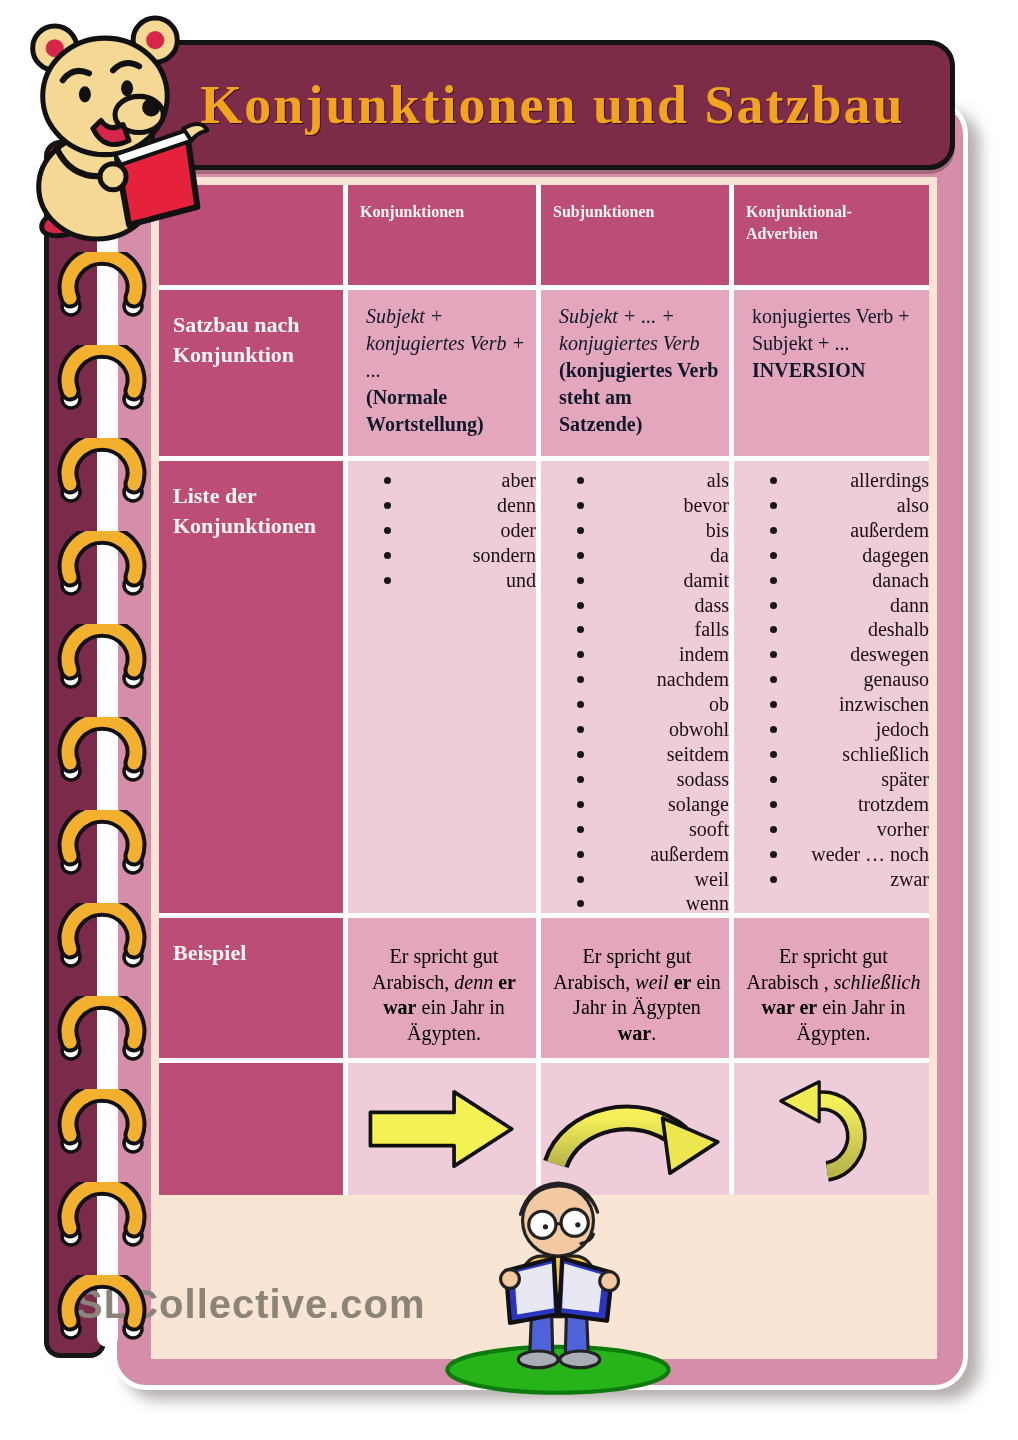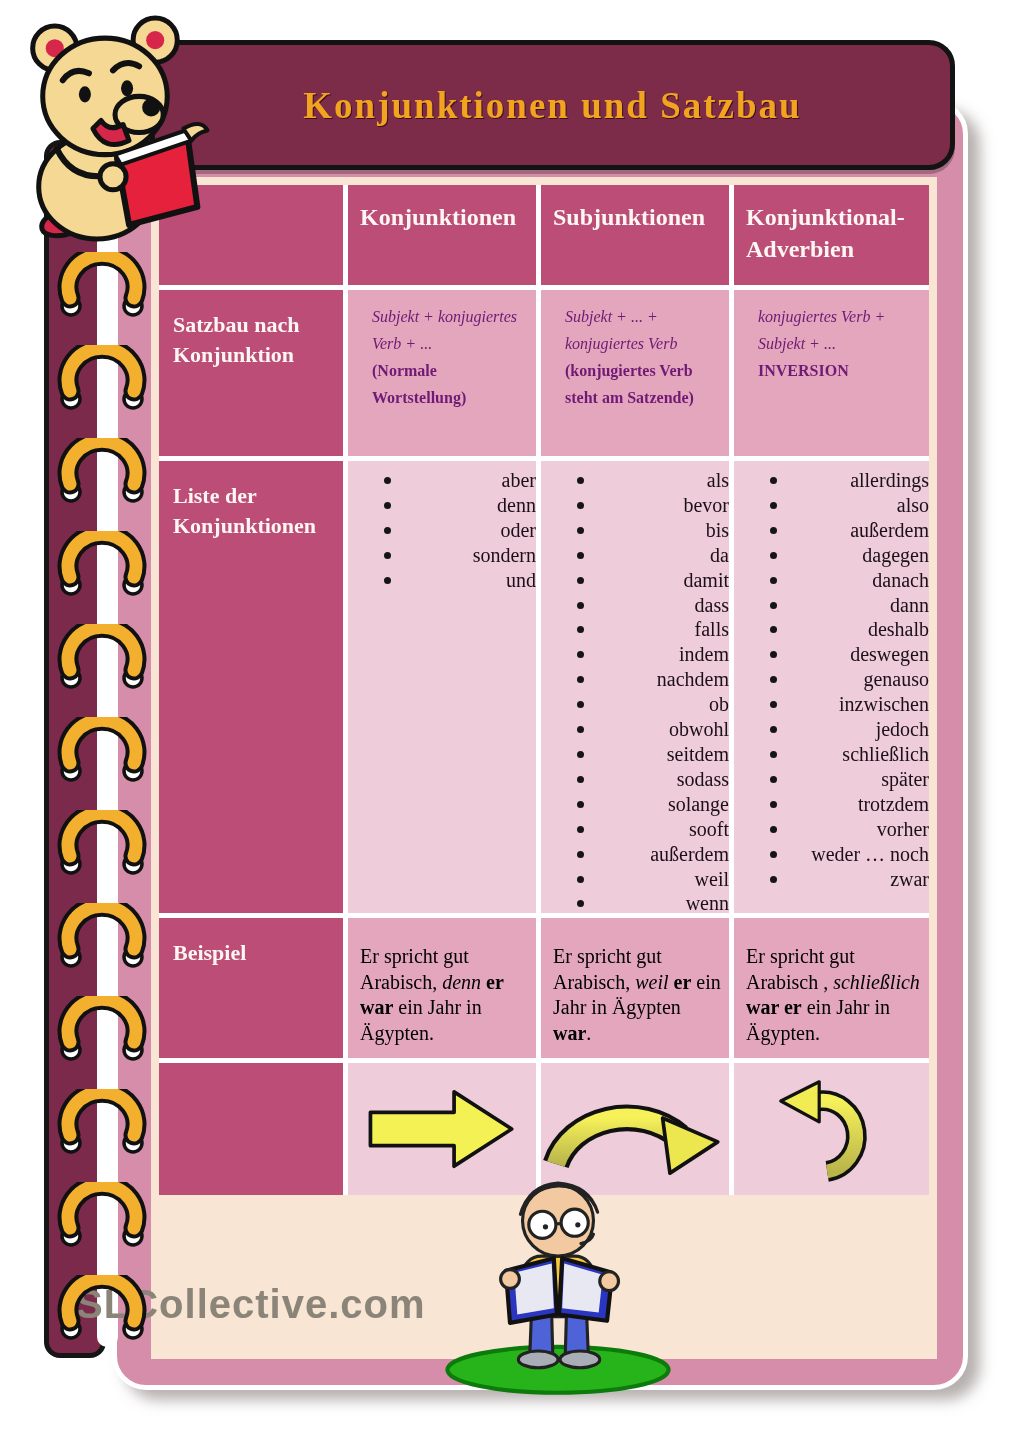--- a/index.html
+++ b/index.html
@@ -17,38 +17,38 @@
         background:#d68da9;border:5px solid #fff;border-radius:34px;
         box-shadow:12px 10px 14px rgba(110,100,95,.5);z-index:2;}
   .content{position:absolute;left:34px;top:72px;width:786px;height:1182px;
         background:#f8e5d3;z-index:2;}
 
   
   .tbl{margin:8px;display:grid;grid-template-columns:184px 188px 188px 1fr;
        grid-template-rows:100px 166px 452px 140px 132px;gap:5px;background:#fff;}
   .cell{box-sizing:border-box;}
   .dark{background:#bb4d76;color:#fdf6f2;font-weight:bold;}
-  .hcell{font-size:24px;padding:16px 10px 0 12px;line-height:1.35;}
+  .hcell{font-size:16px;padding:16px 10px 0 12px;line-height:1.35;}
   .lcell{font-size:22px;padding:20px 10px 0 14px;line-height:1.35;}
   .mid{background:#e3a6bc;}
   .light{background:#eeccd9;}
-  .rich{font-size:16px;line-height:27px;color:#701a75;padding:13px 10px 0 24px;}
-  .bsp{font-size:20px;line-height:25.5px;padding:26px 8px 0 12px;}
+  .rich{font-size:20px;line-height:27px;color:#0f172a;padding:13px 10px 0 18px;}
+  .bsp{font-size:20px;line-height:25.5px;padding:26px 8px 0 12px;text-align:center;}
   ul.klist{margin:7px 0 0 0;padding:0;font-size:20px;line-height:24.9px;color:#1c1018;text-align:right;}
   ul.klist li{list-style:none;position:relative;padding-left:74px;}
   ul.klist li::before{content:"";position:absolute;left:36px;top:9px;width:7px;height:7px;
        border-radius:50%;background:#151515;}
   .arrowcell{display:flex;align-items:center;justify-content:center;}
 
   
   .banner{position:absolute;left:150px;top:40px;width:795px;height:120px;
         background:#7c2b48;border:5px solid #131313;border-radius:26px;z-index:6;
         display:flex;align-items:center;justify-content:center;
         box-shadow:0 4px 0 rgba(0,0,0,.25);}
-  .banner h1{margin:0;font-size:37px;font-weight:bold;color:#f2a41e;letter-spacing:2px;
+  .banner h1{margin:0;font-size:54px;font-weight:bold;color:#f2a41e;letter-spacing:2px;
         text-shadow:1px 1px 0 #3a0f20;}
 
   
   .rings{position:absolute;left:56px;top:0;width:92px;height:1440px;z-index:5;pointer-events:none;}
   .ring{position:absolute;left:0;width:92px;height:66px;}
 
   
   .watermark{position:absolute;left:64px;top:1282px;z-index:4;
         font-family:"Liberation Sans",sans-serif;font-weight:bold;
         font-size:40px;color:#8b8478;letter-spacing:1px;}
@@ -69,21 +69,21 @@
       <div class="tbl">
 
         <div class="cell dark hcell"></div>
         <div class="cell dark hcell">Konjunktionen</div>
         <div class="cell dark hcell">Subjunktionen</div>
         <div class="cell dark hcell">Konjunktional-Adverbien</div>
 
         <div class="cell dark lcell">Satzbau nach Konjunktion</div>
         <div class="cell mid rich"><span style="font-style: italic;">Subjekt + konjugiertes Verb + ...</span><br><span style="font-weight: bold;">(Normale Wortstellung)</span></div>
         <div class="cell mid rich"><span style="font-style: italic;">Subjekt + ... + konjugiertes Verb</span><br><span style="font-weight: bold;">(konjugiertes Verb steht am Satzende)</span></div>
-        <div class="cell mid rich"><span style="font-style: italic; text-align: right;">konjugiertes Verb + Subjekt + ...</span><br><span style="font-weight: bold;">INVERSION</span></div>
+        <div class="cell mid rich"><span style=" text-align: right;">konjugiertes Verb + Subjekt + ...</span><br><span style="font-weight: bold;">INVERSION</span></div>
 
         <div class="cell dark lcell">Liste der Konjunktionen</div>
         <div class="cell light">
           <ul class="klist">
               <li>aber</li>
               <li>denn</li>
               <li>oder</li>
               <li>sondern</li>
               <li>und</li>
             </ul>

